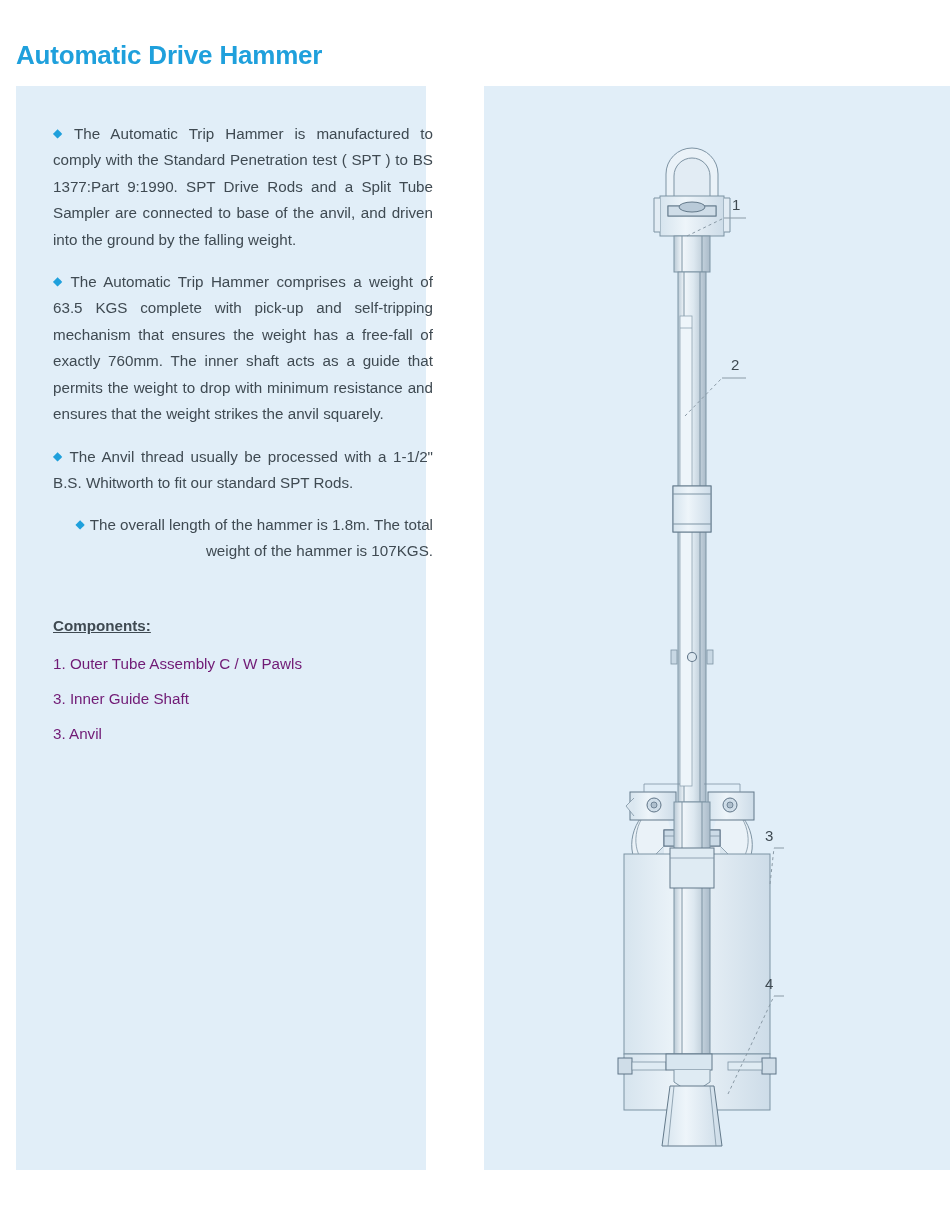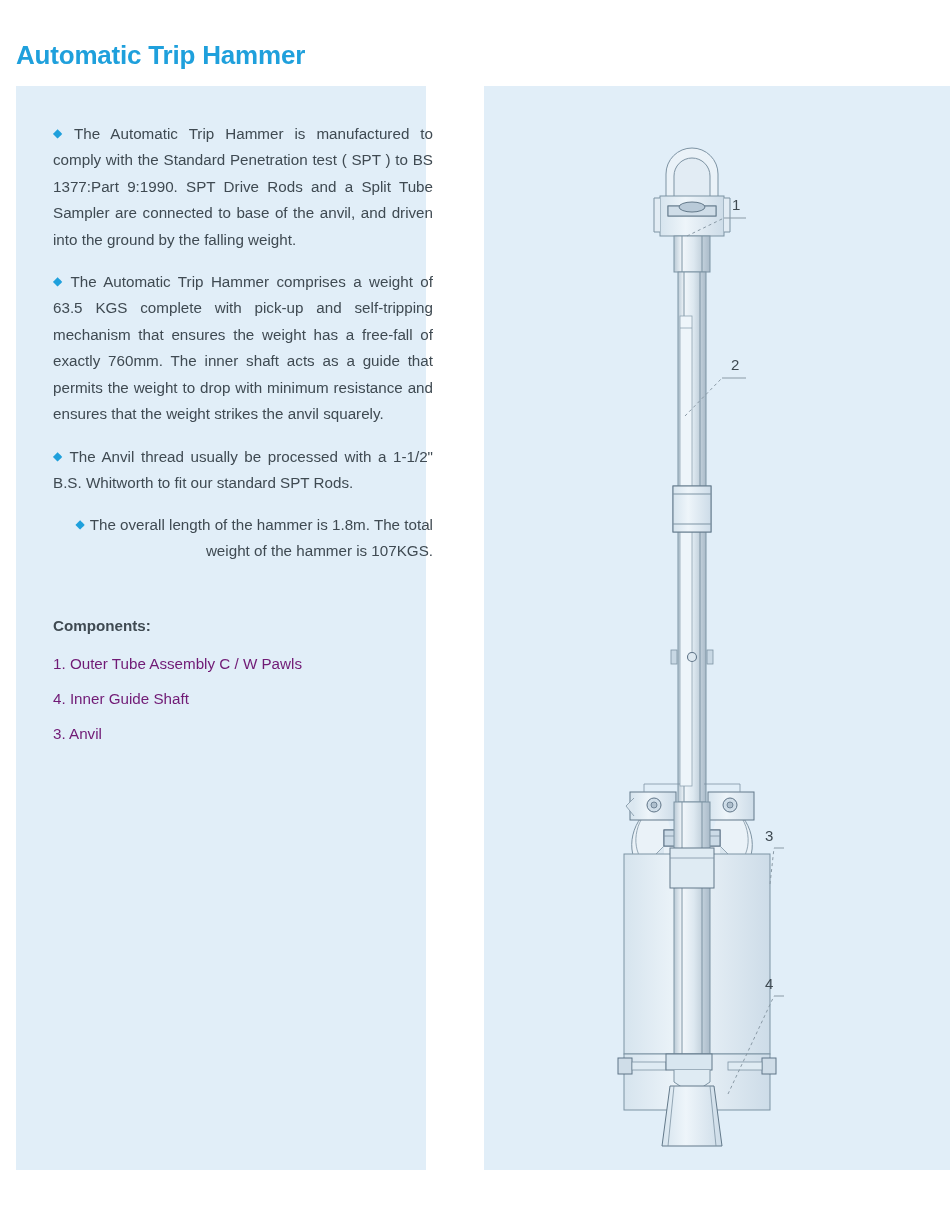--- a/index.html
+++ b/index.html
@@ -71,20 +71,21 @@
 
   #components-block {
     margin-top: 52px;
   }
 
   #components-heading {
     color: #3f4a52;
     font-size: 15.2px;
     font-weight: bold;
     margin: 0 0 19px 0;
+    text-decoration: underline;
   }
 
   .component-item {
     color: #701a75;
     font-size: 15.2px;
     line-height: 21px;
     margin: 0 0 14px 0;
   }
 
   
@@ -99,38 +100,38 @@
 
   .lbl {
     font-family: "Liberation Sans", sans-serif;
     font-size: 15px;
     fill: #3f4a52;
   }
 </style>
 </head>
 <body>
 
-<div id="page-title">Automatic Trip Hammer</div>
+<div id="page-title">Automatic Drive Hammer</div>
 
 <div class="panel" id="text-panel">
   <div id="text-inner">
 
     <p class="para"><span class="bullet">◆</span><span>The Automatic Trip Hammer is manufactured to comply with the Standard Penetration test ( SPT ) to BS 1377:Part 9:1990. SPT Drive Rods and a Split Tube Sampler are connected to base of the anvil, and driven into the ground by the falling weight.</span></p>
 
     <p class="para"><span class="bullet">◆</span><span>The Automatic Trip Hammer comprises a weight of 63.5 KGS complete with pick-up and self-tripping mechanism that ensures the weight has a free-fall of exactly 760mm. The inner shaft acts as a guide that permits the weight to drop with minimum resistance and ensures that the weight strikes the anvil squarely.</span></p>
 
     <p class="para"><span class="bullet">◆</span><span>The Anvil thread usually be processed with a 1-1/2" B.S. Whitworth to fit our standard SPT Rods.</span></p>
 
 
     <p class="para last-left"><span class="bullet">◆</span><span>The overall length of the hammer is 1.8m. The total weight of the hammer is 107KGS.</span></p>
 
     <div id="components-block">
       <div id="components-heading">Components:</div>
       <div class="component-item">1. Outer Tube Assembly C / W Pawls</div>
-      <div class="component-item">4. Inner Guide Shaft</div>
+      <div class="component-item">3. Inner Guide Shaft</div>
       <div class="component-item">3. Anvil</div>
     </div>
 
   </div>
 </div>
 
 <div class="panel" id="figure-panel">
   <div id="drawing-wrap">
     <svg id="drawing-svg" width="466" height="1084" viewBox="0 0 466 1084" xmlns="http://www.w3.org/2000/svg">
       <defs>

